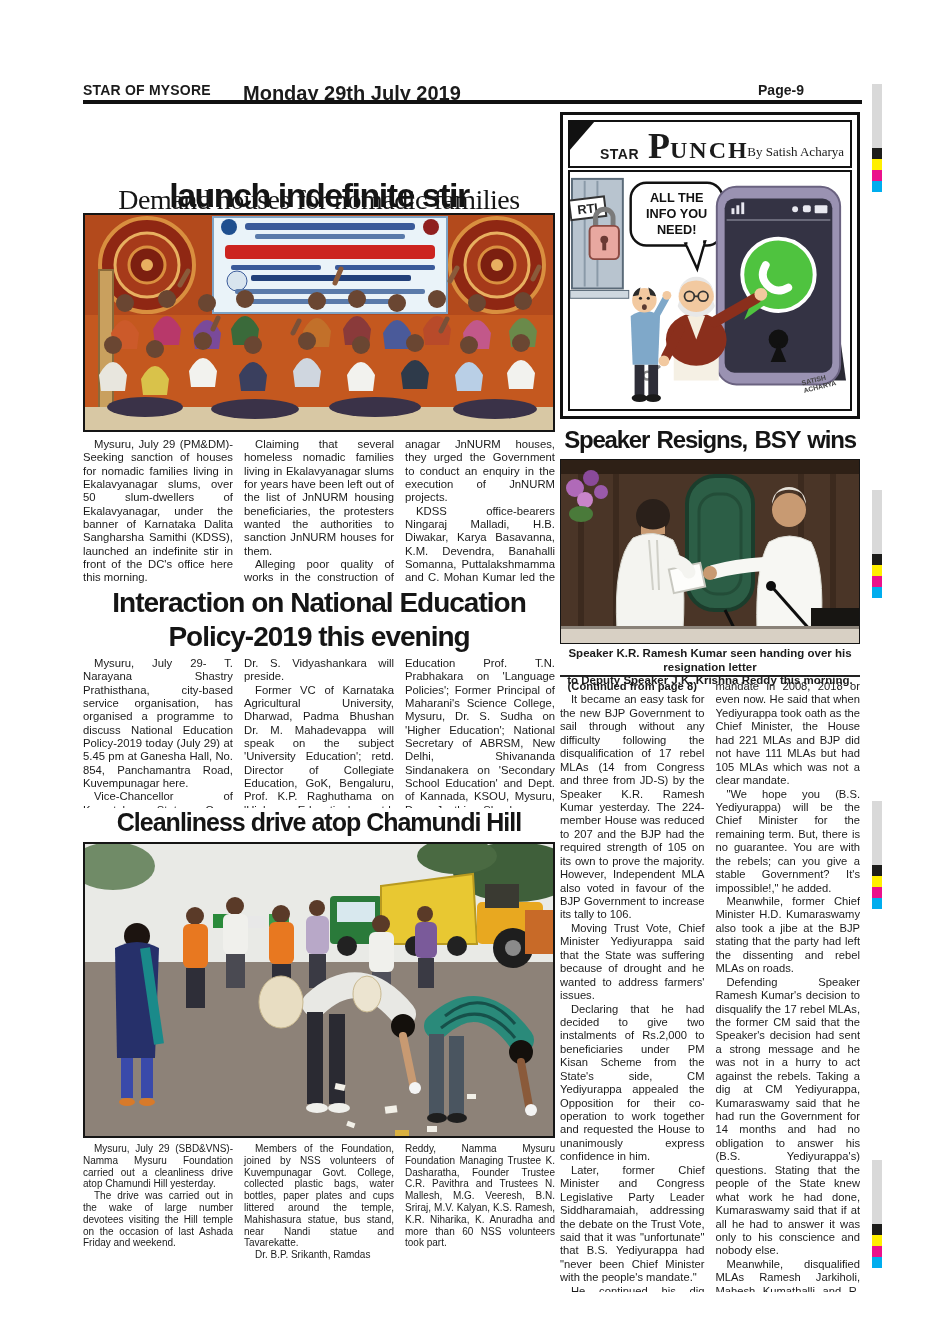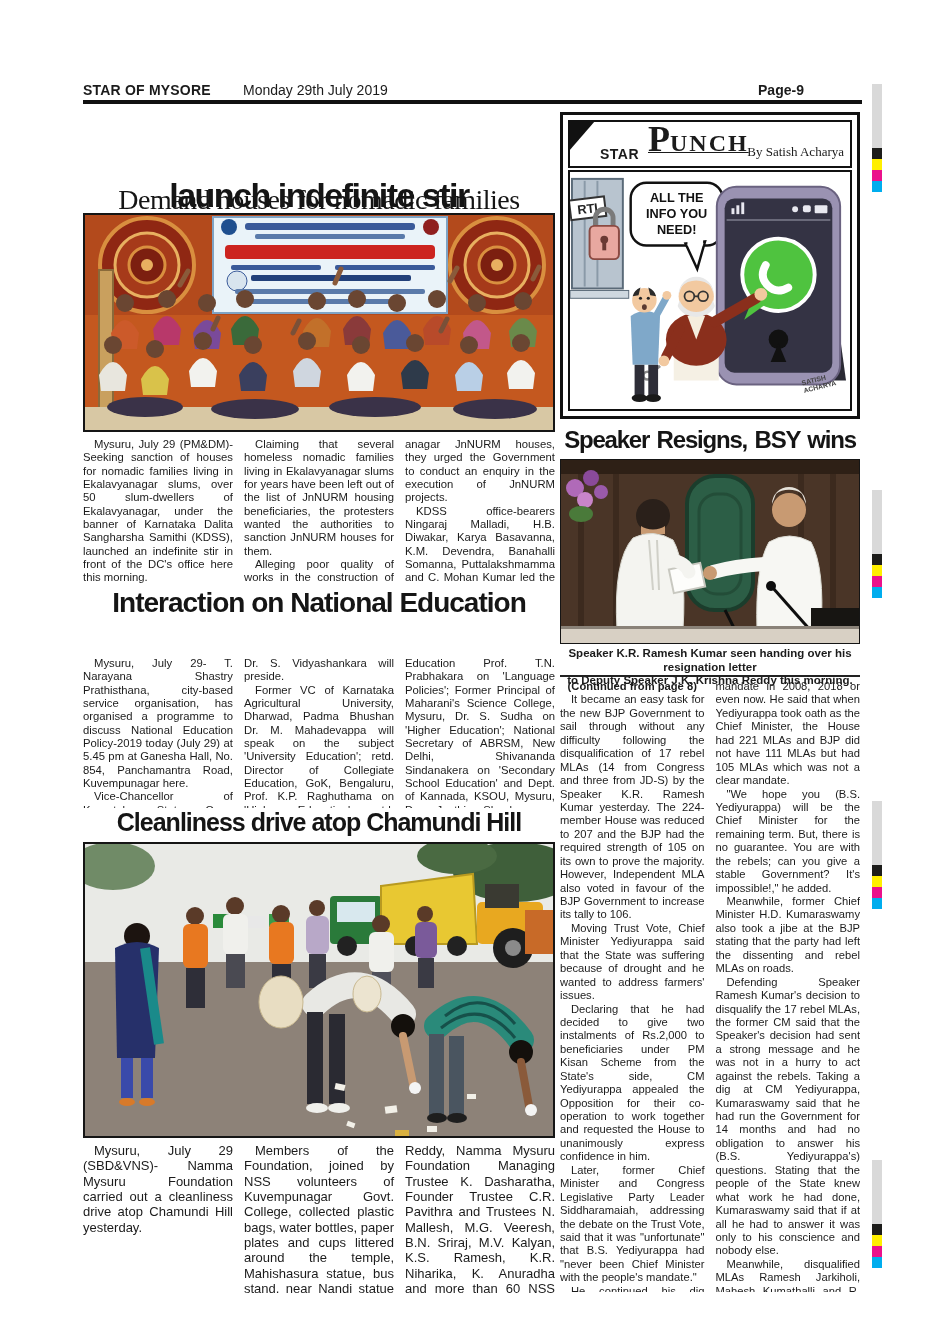--- a/index.html
+++ b/index.html
@@ -1,21 +1,21 @@
 <!DOCTYPE html>
 <html><head>
 <meta charset="utf-8">
 <style>
   html,body{margin:0;padding:0;background:#fff;}
   .page{position:relative;width:945px;height:1337px;background:#ffffff;
         font-family:"Liberation Sans",sans-serif;color:#1b1b1b;overflow:hidden;}
   .abs{position:absolute;}
   
   .hbrand{left:83px;top:82px;font-size:14px;font-weight:bold;letter-spacing:.2px;}
-  .hdate{left:243px;top:82px;font-size:14px;font-weight:normal;}
+  .hdate{left:243px;top:82px;font-size:20px;font-weight:bold;}
   .hpage{left:700px;top:82px;width:162px;text-align:center;font-size:14px;font-weight:bold;}
   .hrule{left:83px;top:100px;width:779px;height:4px;background:#111;}
   
   .hl{white-space:nowrap;text-align:center;font-weight:bold;color:#151515;}
   .slum1{left:83px;top:106px;width:472px;font-size:34px;letter-spacing:-1.5px;}
   .slum2{left:83px;top:146px;width:472px;font-size:34px;letter-spacing:-1.5px;margin-top:30px;}
   .slumsub{left:83px;top:184px;width:472px;font-family:"Liberation Serif",serif;
            font-weight:normal;font-size:28px;letter-spacing:-.5px;}
   .edu1{left:83px;top:587px;width:472px;font-size:28px;letter-spacing:-1px;}
   .edu2{left:83px;top:621px;width:472px;font-size:28px;letter-spacing:-1px;}
@@ -26,32 +26,32 @@
   .ph1{left:83px;top:213px;width:468px;height:215px;}
   .ph2{left:83px;top:842px;width:468px;height:292px;}
   .ph3{left:560px;top:459px;width:298px;height:183px;border-width:1px;}
   
   .cols{display:flex;gap:11px;}
   .art{text-align:justify;overflow:hidden;}
   .art p{margin:0;text-indent:11px;}
   .art p.cont{text-indent:0;}
   .a1{left:83px;top:438px;width:472px;height:147px;font-size:11.3px;line-height:1.18;}
   .a2{left:83px;top:657px;width:472px;height:151px;font-size:11.3px;line-height:1.18;}
-  .a3{left:83px;top:1143px;width:472px;height:150px;font-size:13px;line-height:1.18;}
+  .a3{left:83px;top:1143px;width:472px;height:150px;font-size:10px;line-height:1.18;}
   .a4{left:560px;top:680px;width:300px;height:612px;font-size:11.2px;line-height:1.2;}
   .a4 .col{overflow:hidden;}
   .contlbl{font-weight:bold;text-align:center;text-indent:0 !important;}
   .col{flex:1;}
   
   .punchbox{left:560px;top:112px;width:294px;height:301px;border:3px solid #111;background:#fff;}
   .punchtitle{position:absolute;left:5px;top:5px;width:280px;height:44px;border:2px solid #111;}
   .corner{position:absolute;left:-1px;top:-1px;width:0;height:0;
           border-top:30px solid #111;border-right:26px solid transparent;}
   .star-w{position:absolute;left:30px;bottom:4px;font-size:14px;font-weight:bold;letter-spacing:.5px;}
-  .punch-w{position:absolute;left:78px;bottom:9px;font-family:"Liberation Serif",serif;font-weight:bold;text-decoration:underline;}
+  .punch-w{position:absolute;left:78px;bottom:2px;font-family:"Liberation Serif",serif;font-weight:bold;}
   .punch-p{font-size:36px;line-height:1;}
   .punch-rest{font-size:24px;letter-spacing:2px;}
   .punch-by{position:absolute;right:6px;bottom:6px;font-family:"Liberation Serif",serif;font-size:13px;}
   .panel{position:absolute;left:5px;top:55px;width:280px;height:237px;border:2px solid #111;overflow:hidden;}
   
   .cap{left:560px;top:647px;width:300px;text-align:center;font-size:11.5px;
        font-weight:bold;line-height:1.18;}
   .caprule{left:560px;top:675px;width:300px;height:2px;background:#222;}
   
   .marks{left:872px;top:0;width:10px;height:1337px;}
@@ -154,20 +154,21 @@
       <p>Claiming that several homeless nomadic families living in Ekalavyanagar slums for years have been left out of the list of JnNURM housing beneficiaries, the protesters wanted the authorities to sanction JnNURM houses for them.</p>
       <p>Alleging poor quality of works in the construction of Ekalavy-</p>
     </div>
     <div class="col">
       <p class="cont">anagar JnNURM houses, they urged the Government to conduct an enquiry in the execution of JnNURM projects.</p>
       <p>KDSS office-bearers Ningaraj Malladi, H.B. Diwakar, Karya Basavanna, K.M. Devendra, Banahalli Somanna, Puttalakshmamma and C. Mohan Kumar led the protest.</p>
     </div>
   </div>
 
   <div class="abs hl edu1">Interaction on National Education</div>
+  <div class="abs hl edu2">Policy-2019 this evening</div>
   <div class="abs cols art a2">
     <div class="col">
       <p>Mysuru, July 29- T. Narayana Shastry Prathisthana, city-based service organisation, has organised a programme to discuss National Education Policy-2019 today (July 29) at 5.45 pm at Ganesha Hall, No. 854, Panchamantra Road, Kuvempunagar here.</p>
       <p>Vice-Chancellor of Karnataka State Open University (KSOU)</p>
     </div>
     <div class="col">
       <p class="cont">Dr. S. Vidyashankara will preside.</p>
       <p>Former VC of Karnataka Agricultural University, Dharwad, Padma Bhushan Dr. M. Mahadevappa will speak on the subject 'University Education'; retd. Director of Collegiate Education, GoK, Bengaluru, Prof. K.P. Raghuthama on 'Higher Education'; retd. Additional Director of Dept. of Collegiate</p>
     </div>
     <div class="col">
@@ -279,20 +280,21 @@
         <rect x="262" y="278" width="8" height="5" transform="rotate(20 266 280)"></rect>
         <rect x="382" y="250" width="9" height="5"></rect>
         <rect x="310" y="286" width="14" height="7" fill="#d8b040"></rect>
       </g>
     </svg>
   </div>
 
   <div class="abs cols art a3">
     <div class="col">
       <p>Mysuru, July 29 (SBD&amp;VNS)- Namma Mysuru Foundation carried out a cleanliness drive atop Chamundi Hill yesterday.</p>
+      <p>The drive was carried out in the wake of large number devotees visiting the Hill temple on the occasion of last Ashada Friday and weekend.</p>
     </div>
     <div class="col">
       <p>Members of the Foundation, joined by NSS volunteers of Kuvempunagar Govt. College, collected plastic bags, water bottles, paper plates and cups littered around the temple, Mahishasura statue, bus stand, near Nandi statue and Tavarekatte.</p>
       <p>Dr. B.P. Srikanth, Ramdas</p>
     </div>
     <div class="col">
       <p class="cont">Reddy, Namma Mysuru Foundation Managing Trustee K. Dasharatha, Founder Trustee C.R. Pavithra and Trustees N. Mallesh, M.G. Veeresh, B.N. Sriraj, M.V. Kalyan, K.S. Ramesh, K.R. Niharika, K. Anuradha and more than 60 NSS volunteers took part.</p>
     </div>
   </div>
 

